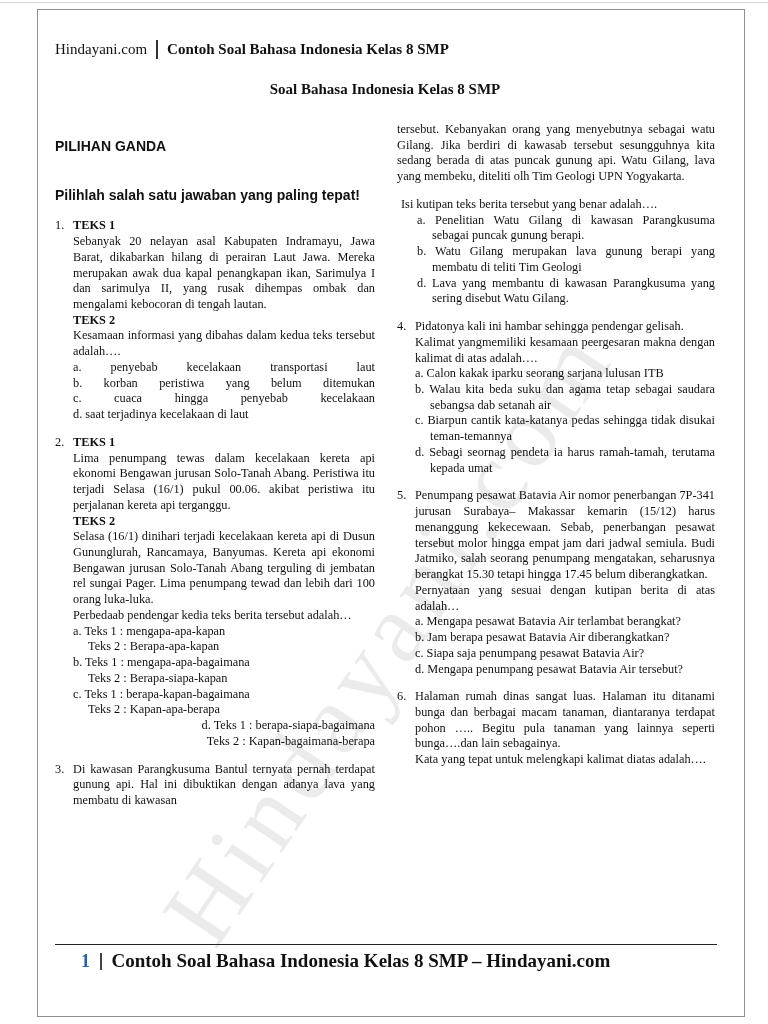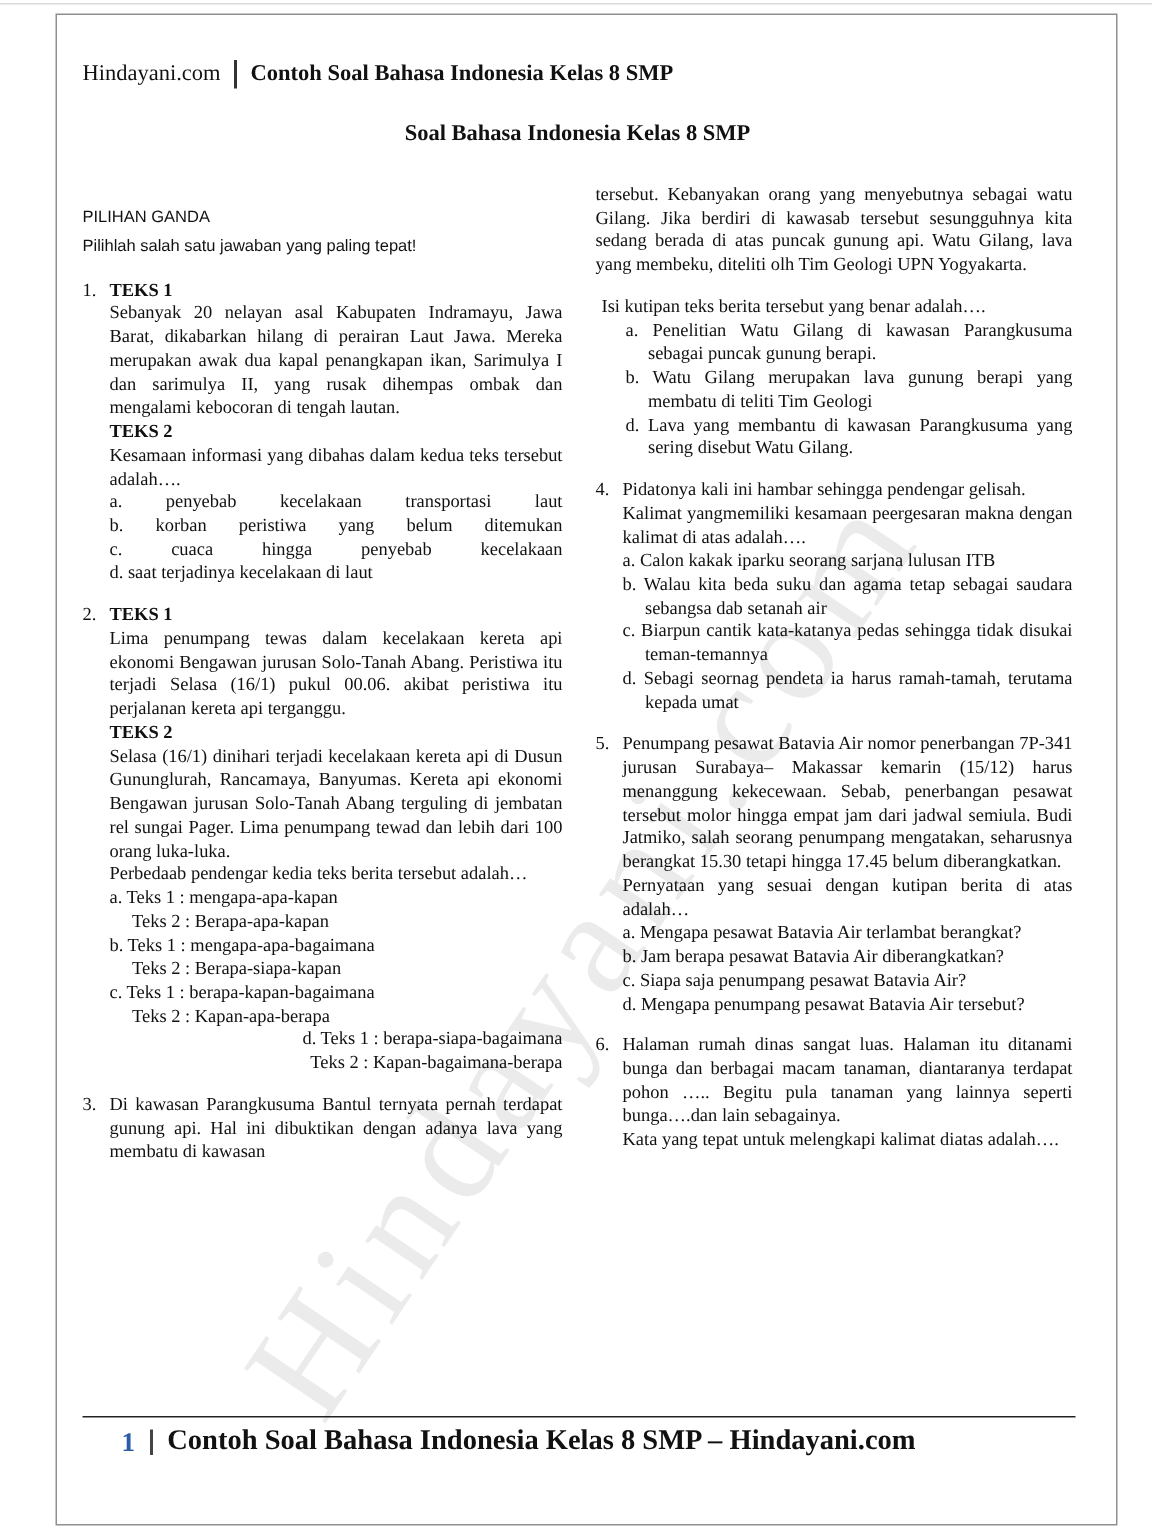--- a/index.html
+++ b/index.html
@@ -31,23 +31,23 @@
   }
   .content { position:absolute; left:55px; top:40px; width:660px; }
   .header { display:flex; align-items:center; font-size:15px; }
   .header .site { font-weight:normal; }
   .header .divider { width:2px; height:19px; background:#333; margin:0 9px; }
   .header .hdoc { font-weight:bold; }
   .doc-title { text-align:center; font-weight:bold; font-size:15px; margin-top:22px; }
   .cols { display:flex; gap:22px; margin-top:24px; font-size:12.3px; line-height:1.28; text-align:justify; }
   .col-left  { width:320px; }
   .col-right { width:318px; }
-  .sans-bold { font-family:"Liberation Sans", sans-serif; font-weight:normal; font-size:11px; }
+  .sans-bold { font-family:"Liberation Sans", sans-serif; font-weight:bold; font-size:14px; }
   .section-heading { margin-top:16px; }
-  .instruction { margin-top:4px; line-height:1.6; text-align:justify; }
+  .instruction { margin-top:28px; line-height:1.6; text-align:justify; }
   .q { display:flex; margin-top:12px; }
   .qn { flex:none; width:18px; }
   .qb { flex:1; min-width:0; }
   .teks { font-weight:bold; }
   p { margin:0; }
   .opt { padding-left:15px; text-indent:-15px; }
   .stretch { text-align:justify; text-align-last:justify; }
   .opt2-l2 { padding-left:15px; }
   .q3-right .para { margin:0; }
   .q3-right .prompt { margin-top:12px; margin-left:4px; }

